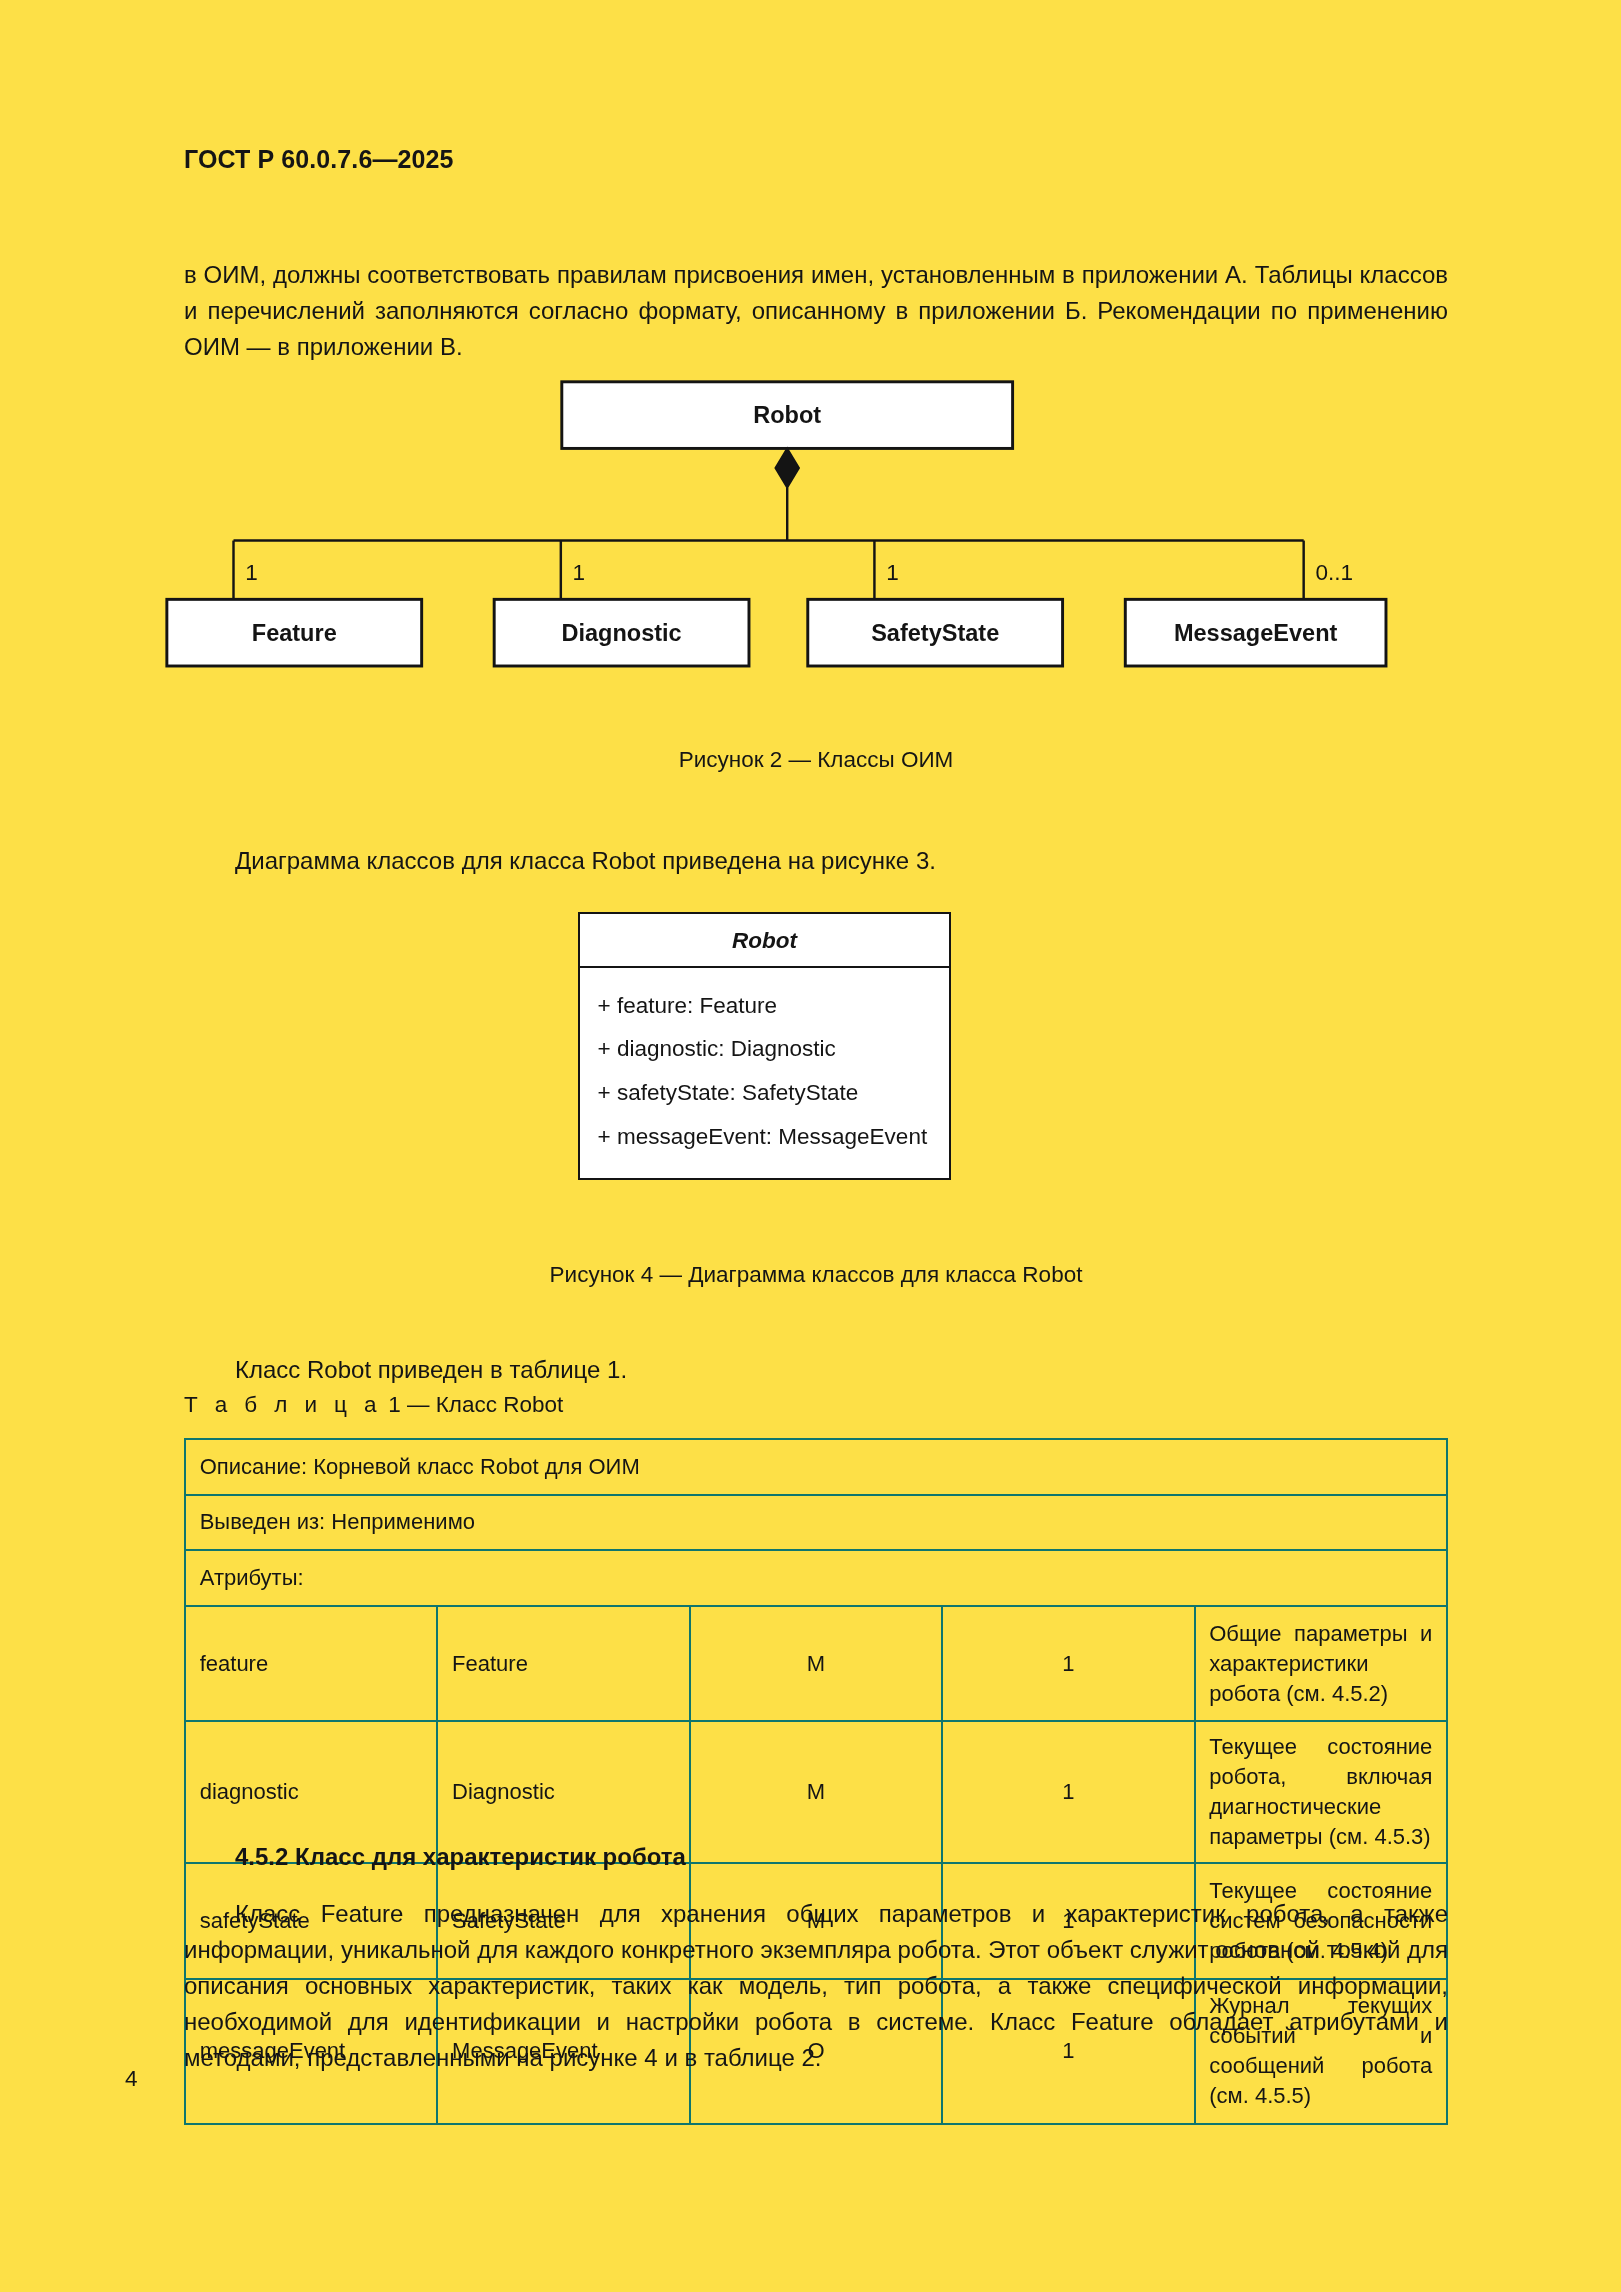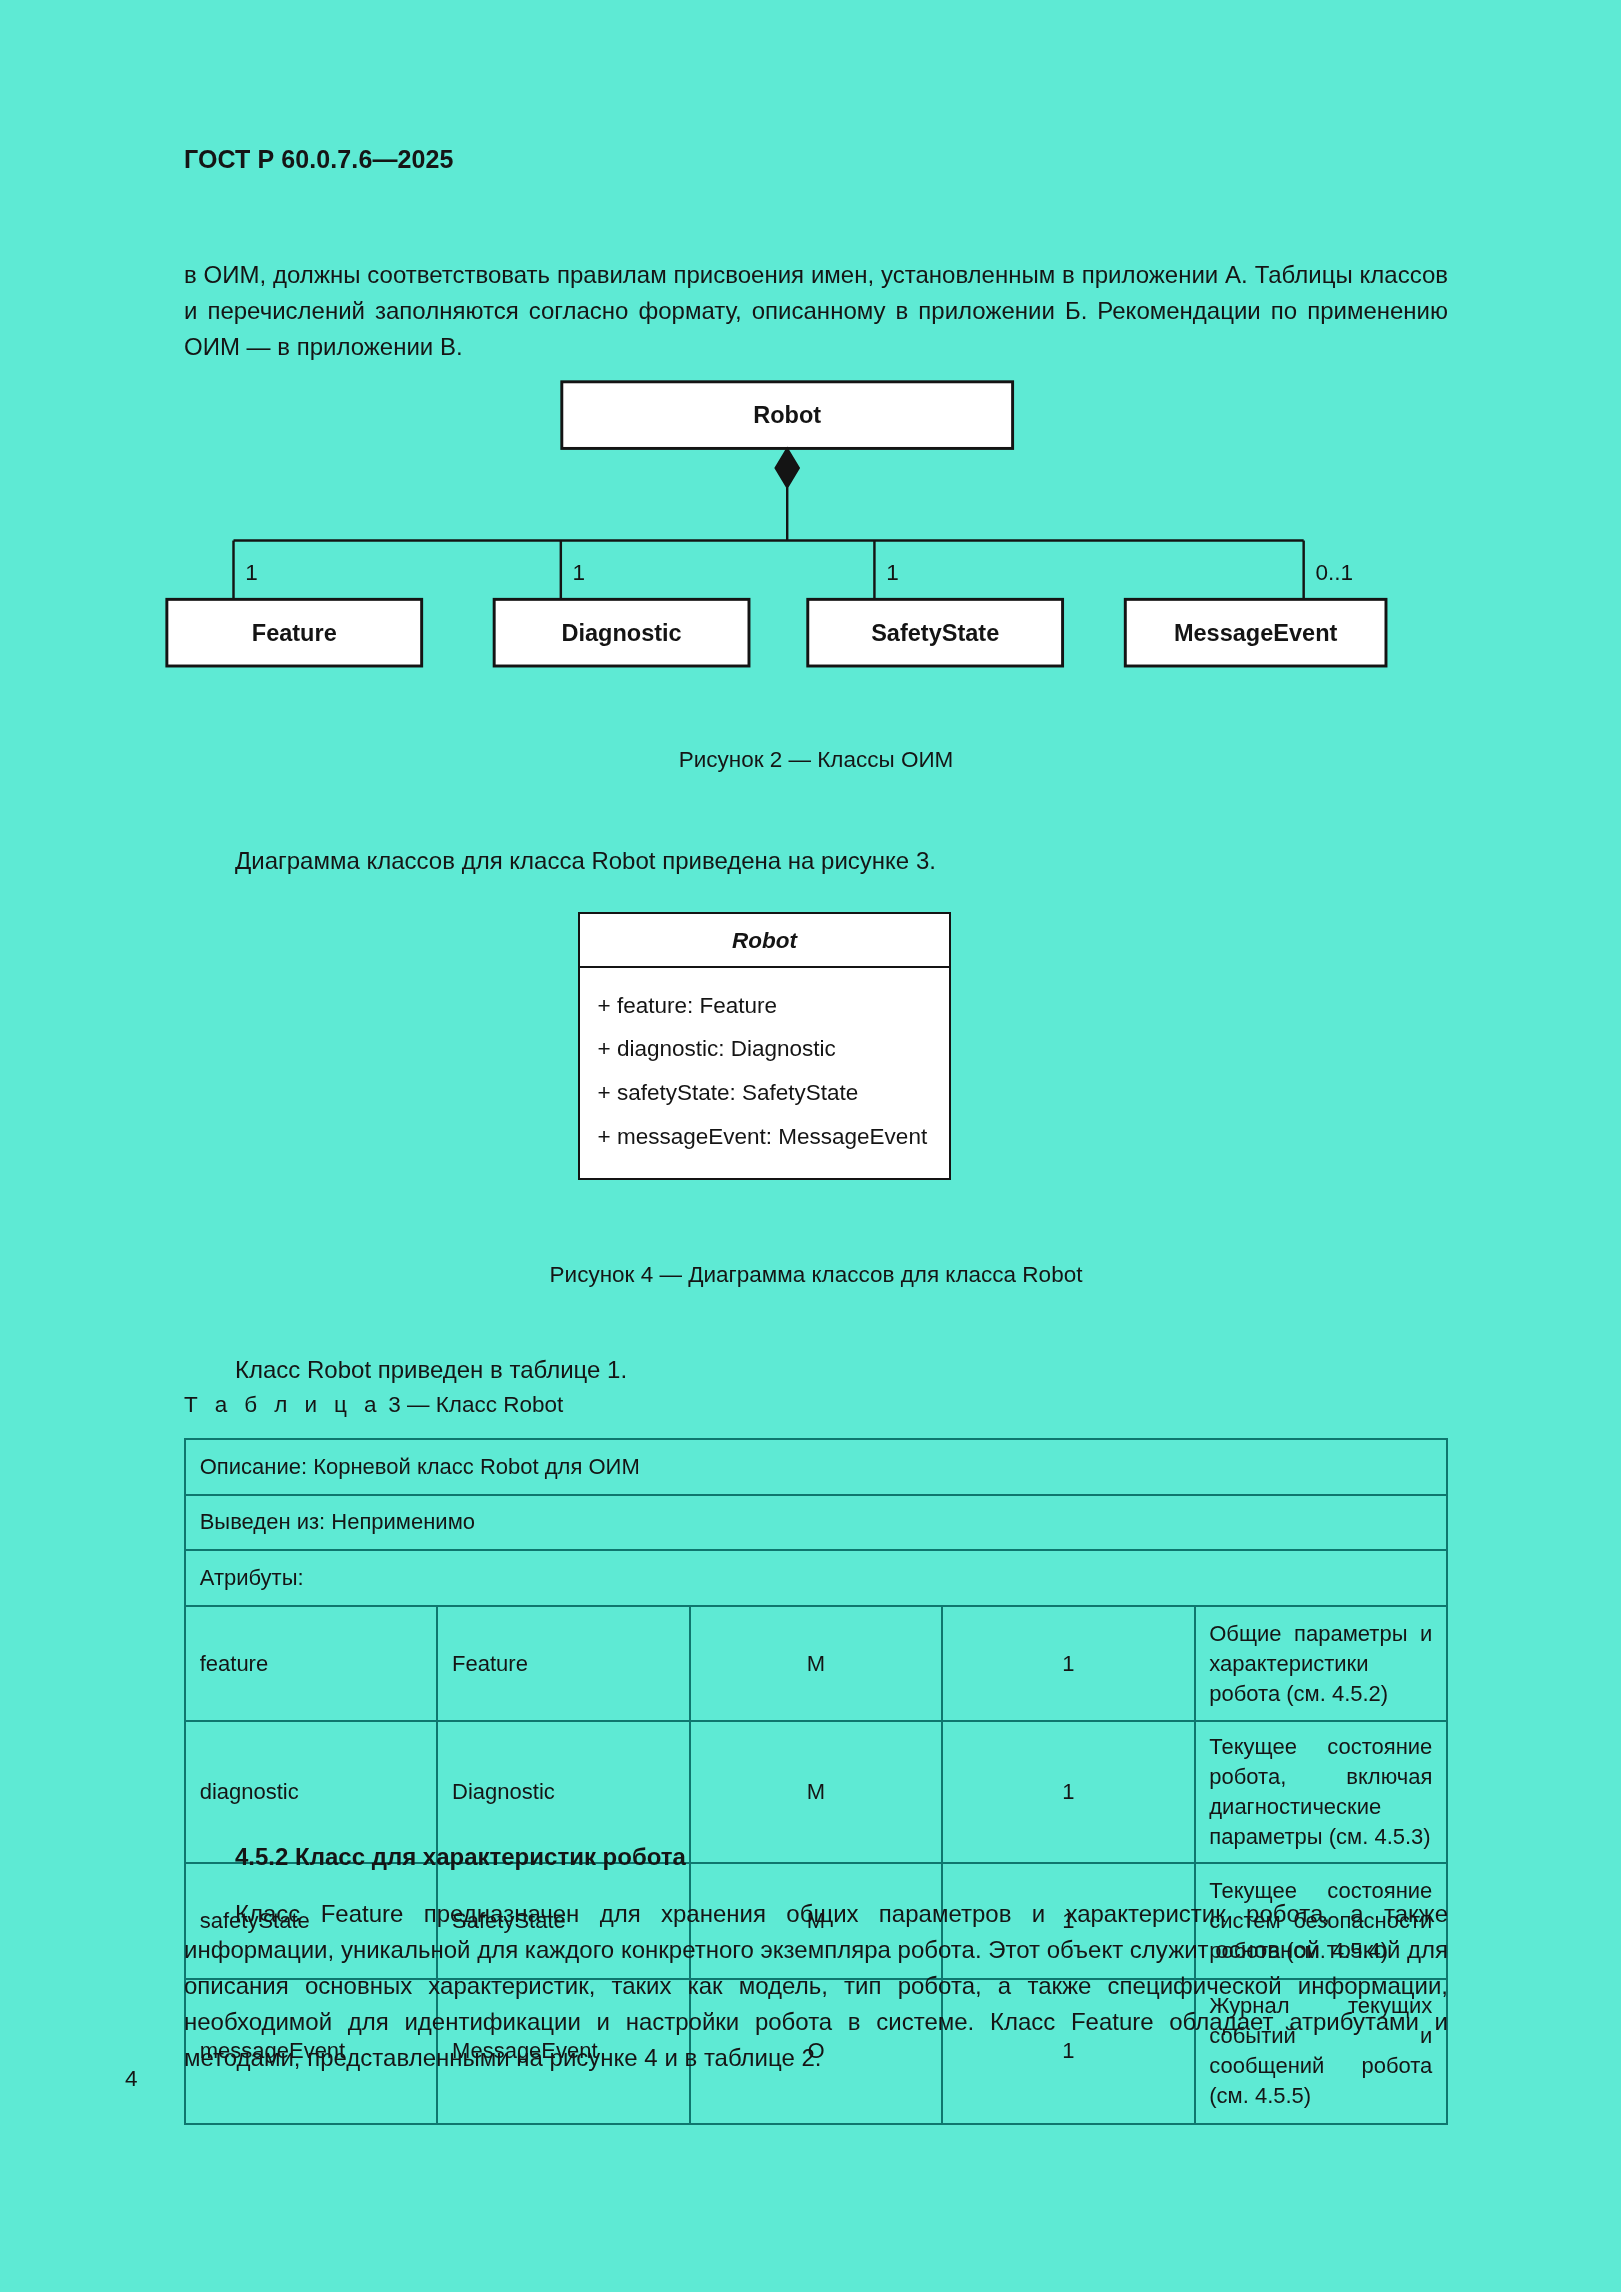--- a/index.html
+++ b/index.html
@@ -9,21 +9,21 @@
   }
   body {
     font-family: "Liberation Sans", sans-serif;
     color: #151515;
   }
   .page {
     position: relative;
     width: 1621px;
     height: 2293px;
     margin: 0 auto;
-    background: #5eead4;
+    background: #fde047;
     overflow: hidden;
   }
   .content {
     position: absolute;
     left: 184px;
     top: 0;
     width: 1264px;
     height: 2293px;
   }
 
@@ -242,21 +242,21 @@
         <div class="attr">+ safetyState: SafetyState</div>
         <div class="attr">+ messageEvent: MessageEvent</div>
       </div>
     </div>
 
     <div class="caption fig3-cap">Рисунок 4 — Диаграмма классов для класса Robot</div>
 
     <p class="para-tab1">Класс Robot приведен в таблице 1.</p>
 
     <div class="table-title">
-      <span class="sp">Т а б л и ц а</span><span> 3 — Класс Robot</span>
+      <span class="sp">Т а б л и ц а</span><span> 1 — Класс Robot</span>
     </div>
 
     <div class="tbl-wrap">
       <table class="t1">
         <tbody>
           <tr>
             <td class="full" colspan="5">Описание: Корневой класс Robot для ОИМ</td>
           </tr>
           <tr>
             <td class="full" colspan="5">Выведен из: Неприменимо</td>

